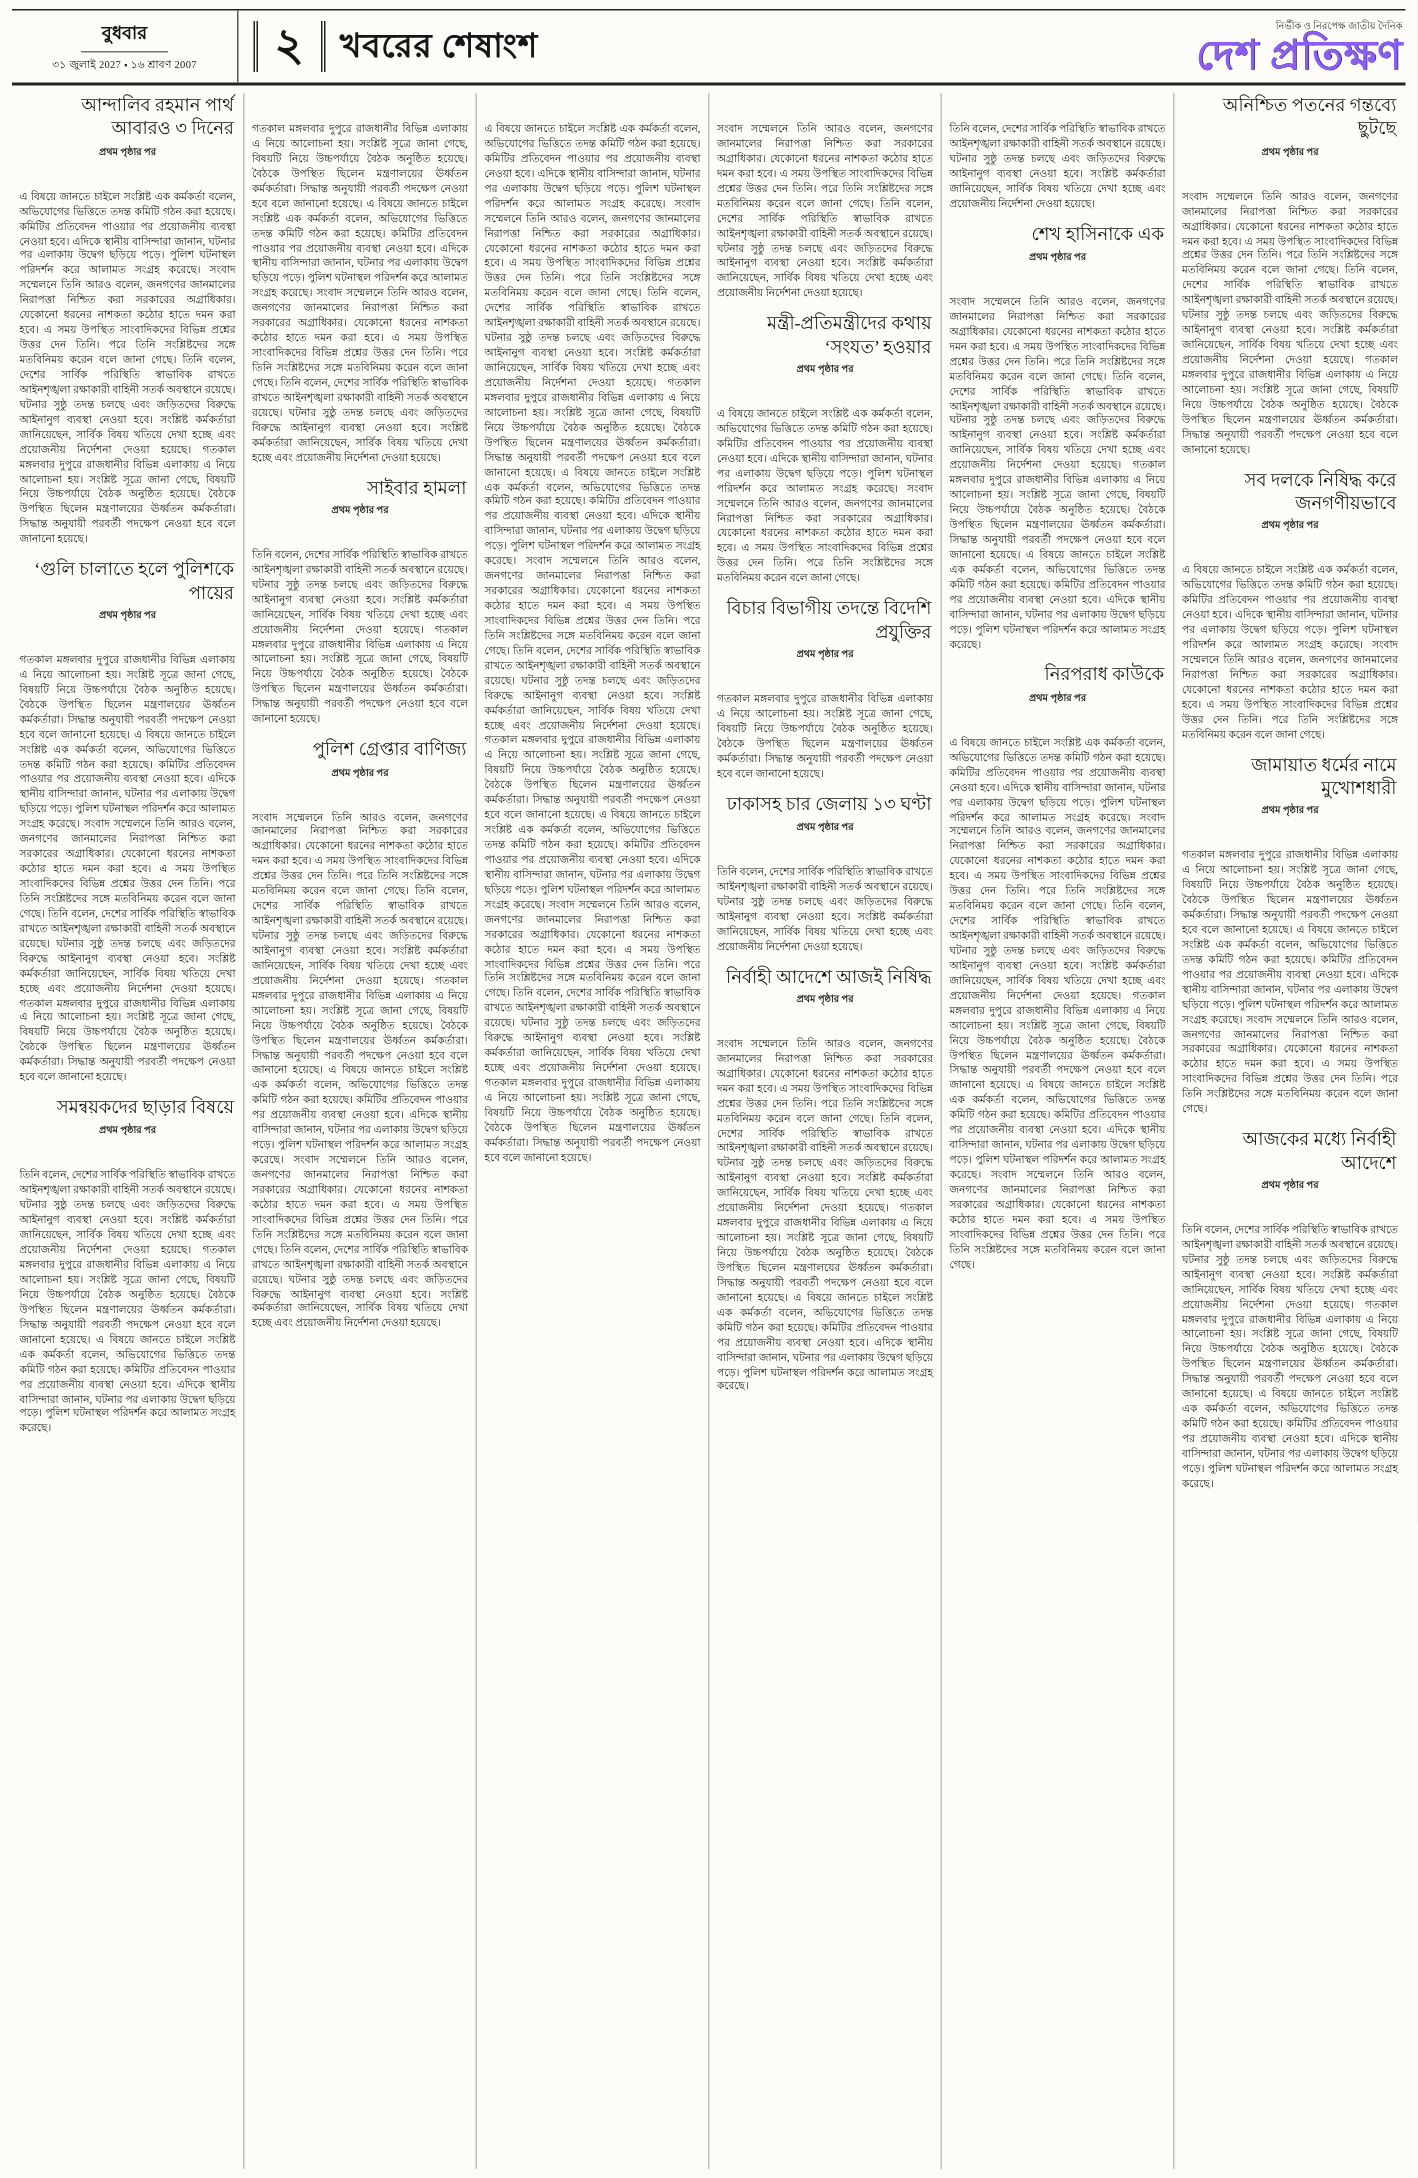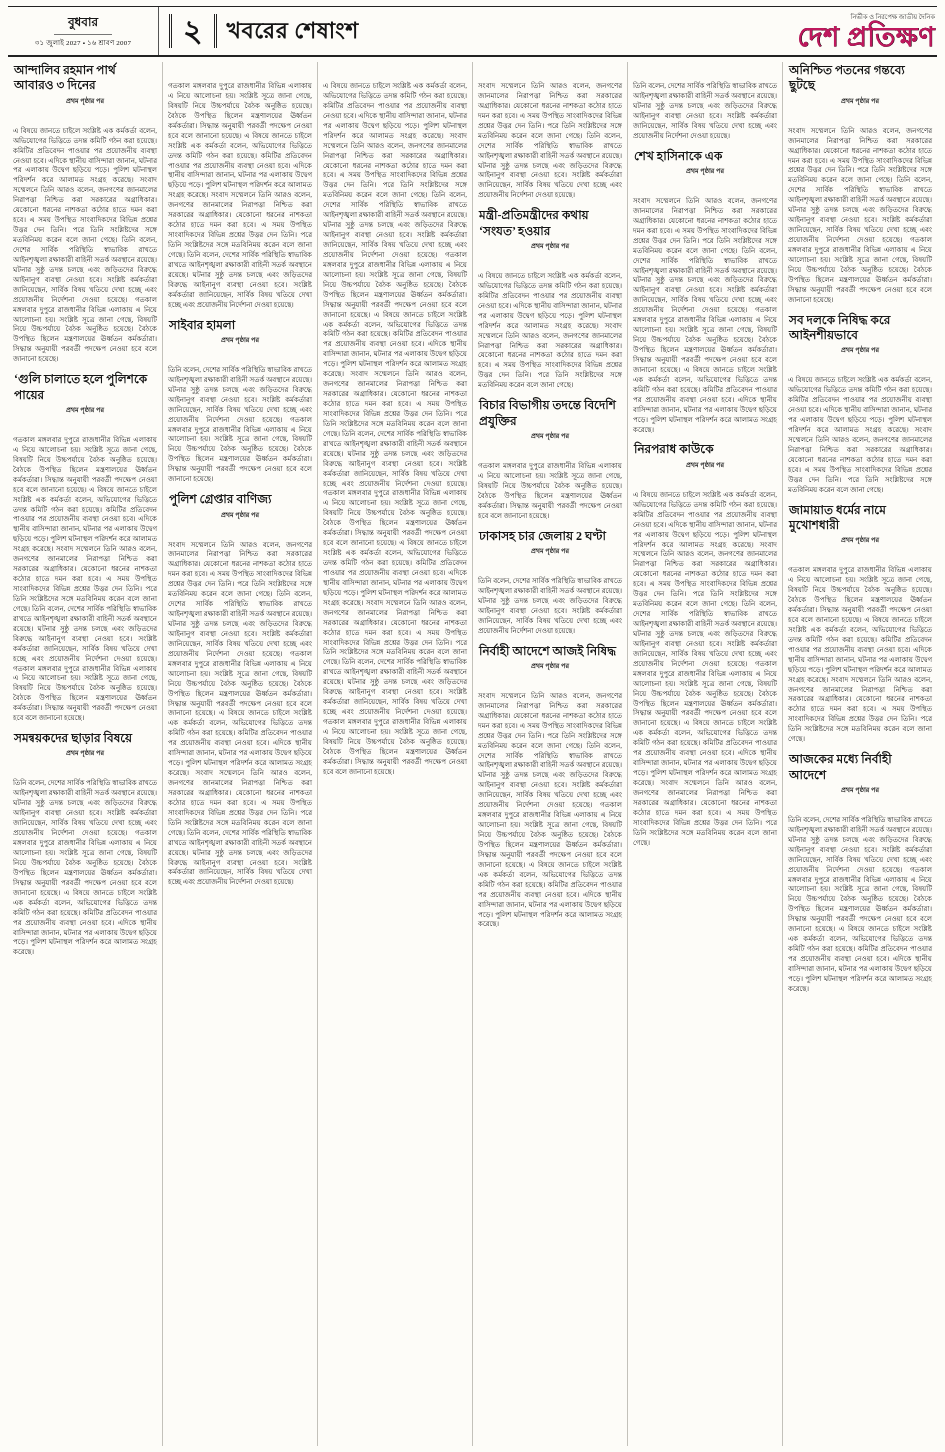--- a/index.html
+++ b/index.html
@@ -21,27 +21,27 @@
   .sq{font-size:6px;padding:0 2px;}
   .pagenum{
     align-self:center;font-size:30px;font-weight:bold;line-height:1;
     border-left:3px double #222;border-right:3px double #222;
     padding:2px 11px;margin:0 10px;
   }
   .section{align-self:center;font-size:22px;font-weight:bold;letter-spacing:.5px;}
   .spacer{flex:1;}
   .mast{display:flex;flex-direction:column;align-items:flex-end;justify-content:center;padding-right:2px;}
   .tagline{font-size:6.5px;color:#333;margin-bottom:1px;}
-  .logo{font-size:27px;font-weight:bold;line-height:1;letter-spacing:.5px;color:#be185d;
+  .logo{font-size:27px;font-weight:bold;line-height:1;letter-spacing:.5px;color:#8b5cf6;
         text-shadow:.4px 0 0 #0d0d0d;}
   
   .columns{display:flex;height:1384px;overflow:hidden;}
   .col{flex:1 1 0;padding:0 5px;overflow:hidden;min-width:0;}
   .col + .col{border-left:1px solid #c3c1ba;}
-  .h{font-size:12px;font-weight:bold;text-align:left;line-height:1.28;margin:7px 1px 2px;}
+  .h{font-size:12px;font-weight:normal;text-align:right;line-height:1.28;margin:7px 1px 2px;}
   .col .h:first-child{margin-top:1px;}
   .d{font-size:6.5px;font-weight:bold;text-align:center;margin:0 0 3px;color:#222;}
   .b{font-size:7px;line-height:1.42;text-align:justify;word-break:break-word;
      hyphens:auto;color:#1b1b1b;margin-bottom:4px;margin-top:20px;}
 </style>
 </head>
 <body>
 
 <div class="page">
 
@@ -86,41 +86,41 @@
         <div class="b">এ বিষয়ে জানতে চাইলে সংশ্লিষ্ট এক কর্মকর্তা বলেন, অভিযোগের ভিত্তিতে তদন্ত কমিটি গঠন করা হয়েছে। কমিটির প্রতিবেদন পাওয়ার পর প্রয়োজনীয় ব্যবস্থা নেওয়া হবে। এদিকে স্থানীয় বাসিন্দারা জানান, ঘটনার পর এলাকায় উদ্বেগ ছড়িয়ে পড়ে। পুলিশ ঘটনাস্থল পরিদর্শন করে আলামত সংগ্রহ করেছে। সংবাদ সম্মেলনে তিনি আরও বলেন, জনগণের জানমালের নিরাপত্তা নিশ্চিত করা সরকারের অগ্রাধিকার। যেকোনো ধরনের নাশকতা কঠোর হাতে দমন করা হবে। এ সময় উপস্থিত সাংবাদিকদের বিভিন্ন প্রশ্নের উত্তর দেন তিনি। পরে তিনি সংশ্লিষ্টদের সঙ্গে মতবিনিময় করেন বলে জানা গেছে। তিনি বলেন, দেশের সার্বিক পরিস্থিতি স্বাভাবিক রাখতে আইনশৃঙ্খলা রক্ষাকারী বাহিনী সতর্ক অবস্থানে রয়েছে। ঘটনার সুষ্ঠু তদন্ত চলছে এবং জড়িতদের বিরুদ্ধে আইনানুগ ব্যবস্থা নেওয়া হবে। সংশ্লিষ্ট কর্মকর্তারা জানিয়েছেন, সার্বিক বিষয় খতিয়ে দেখা হচ্ছে এবং প্রয়োজনীয় নির্দেশনা দেওয়া হয়েছে। গতকাল মঙ্গলবার দুপুরে রাজধানীর বিভিন্ন এলাকায় এ নিয়ে আলোচনা হয়। সংশ্লিষ্ট সূত্রে জানা গেছে, বিষয়টি নিয়ে উচ্চপর্যায়ে বৈঠক অনুষ্ঠিত হয়েছে। বৈঠকে উপস্থিত ছিলেন মন্ত্রণালয়ের ঊর্ধ্বতন কর্মকর্তারা। সিদ্ধান্ত অনুযায়ী পরবর্তী পদক্ষেপ নেওয়া হবে বলে জানানো হয়েছে। এ বিষয়ে জানতে চাইলে সংশ্লিষ্ট এক কর্মকর্তা বলেন, অভিযোগের ভিত্তিতে তদন্ত কমিটি গঠন করা হয়েছে। কমিটির প্রতিবেদন পাওয়ার পর প্রয়োজনীয় ব্যবস্থা নেওয়া হবে। এদিকে স্থানীয় বাসিন্দারা জানান, ঘটনার পর এলাকায় উদ্বেগ ছড়িয়ে পড়ে। পুলিশ ঘটনাস্থল পরিদর্শন করে আলামত সংগ্রহ করেছে। সংবাদ সম্মেলনে তিনি আরও বলেন, জনগণের জানমালের নিরাপত্তা নিশ্চিত করা সরকারের অগ্রাধিকার। যেকোনো ধরনের নাশকতা কঠোর হাতে দমন করা হবে। এ সময় উপস্থিত সাংবাদিকদের বিভিন্ন প্রশ্নের উত্তর দেন তিনি। পরে তিনি সংশ্লিষ্টদের সঙ্গে মতবিনিময় করেন বলে জানা গেছে। তিনি বলেন, দেশের সার্বিক পরিস্থিতি স্বাভাবিক রাখতে আইনশৃঙ্খলা রক্ষাকারী বাহিনী সতর্ক অবস্থানে রয়েছে। ঘটনার সুষ্ঠু তদন্ত চলছে এবং জড়িতদের বিরুদ্ধে আইনানুগ ব্যবস্থা নেওয়া হবে। সংশ্লিষ্ট কর্মকর্তারা জানিয়েছেন, সার্বিক বিষয় খতিয়ে দেখা হচ্ছে এবং প্রয়োজনীয় নির্দেশনা দেওয়া হয়েছে। গতকাল মঙ্গলবার দুপুরে রাজধানীর বিভিন্ন এলাকায় এ নিয়ে আলোচনা হয়। সংশ্লিষ্ট সূত্রে জানা গেছে, বিষয়টি নিয়ে উচ্চপর্যায়ে বৈঠক অনুষ্ঠিত হয়েছে। বৈঠকে উপস্থিত ছিলেন মন্ত্রণালয়ের ঊর্ধ্বতন কর্মকর্তারা। সিদ্ধান্ত অনুযায়ী পরবর্তী পদক্ষেপ নেওয়া হবে বলে জানানো হয়েছে। এ বিষয়ে জানতে চাইলে সংশ্লিষ্ট এক কর্মকর্তা বলেন, অভিযোগের ভিত্তিতে তদন্ত কমিটি গঠন করা হয়েছে। কমিটির প্রতিবেদন পাওয়ার পর প্রয়োজনীয় ব্যবস্থা নেওয়া হবে। এদিকে স্থানীয় বাসিন্দারা জানান, ঘটনার পর এলাকায় উদ্বেগ ছড়িয়ে পড়ে। পুলিশ ঘটনাস্থল পরিদর্শন করে আলামত সংগ্রহ করেছে। সংবাদ সম্মেলনে তিনি আরও বলেন, জনগণের জানমালের নিরাপত্তা নিশ্চিত করা সরকারের অগ্রাধিকার। যেকোনো ধরনের নাশকতা কঠোর হাতে দমন করা হবে। এ সময় উপস্থিত সাংবাদিকদের বিভিন্ন প্রশ্নের উত্তর দেন তিনি। পরে তিনি সংশ্লিষ্টদের সঙ্গে মতবিনিময় করেন বলে জানা গেছে। তিনি বলেন, দেশের সার্বিক পরিস্থিতি স্বাভাবিক রাখতে আইনশৃঙ্খলা রক্ষাকারী বাহিনী সতর্ক অবস্থানে রয়েছে। ঘটনার সুষ্ঠু তদন্ত চলছে এবং জড়িতদের বিরুদ্ধে আইনানুগ ব্যবস্থা নেওয়া হবে। সংশ্লিষ্ট কর্মকর্তারা জানিয়েছেন, সার্বিক বিষয় খতিয়ে দেখা হচ্ছে এবং প্রয়োজনীয় নির্দেশনা দেওয়া হয়েছে। গতকাল মঙ্গলবার দুপুরে রাজধানীর বিভিন্ন এলাকায় এ নিয়ে আলোচনা হয়। সংশ্লিষ্ট সূত্রে জানা গেছে, বিষয়টি নিয়ে উচ্চপর্যায়ে বৈঠক অনুষ্ঠিত হয়েছে। বৈঠকে উপস্থিত ছিলেন মন্ত্রণালয়ের ঊর্ধ্বতন কর্মকর্তারা। সিদ্ধান্ত অনুযায়ী পরবর্তী পদক্ষেপ নেওয়া হবে বলে জানানো হয়েছে। </div>
       </div>
       <div class="col">
         <div class="b">সংবাদ সম্মেলনে তিনি আরও বলেন, জনগণের জানমালের নিরাপত্তা নিশ্চিত করা সরকারের অগ্রাধিকার। যেকোনো ধরনের নাশকতা কঠোর হাতে দমন করা হবে। এ সময় উপস্থিত সাংবাদিকদের বিভিন্ন প্রশ্নের উত্তর দেন তিনি। পরে তিনি সংশ্লিষ্টদের সঙ্গে মতবিনিময় করেন বলে জানা গেছে। তিনি বলেন, দেশের সার্বিক পরিস্থিতি স্বাভাবিক রাখতে আইনশৃঙ্খলা রক্ষাকারী বাহিনী সতর্ক অবস্থানে রয়েছে। ঘটনার সুষ্ঠু তদন্ত চলছে এবং জড়িতদের বিরুদ্ধে আইনানুগ ব্যবস্থা নেওয়া হবে। সংশ্লিষ্ট কর্মকর্তারা জানিয়েছেন, সার্বিক বিষয় খতিয়ে দেখা হচ্ছে এবং প্রয়োজনীয় নির্দেশনা দেওয়া হয়েছে। </div>
         <div class="h">মন্ত্রী-প্রতিমন্ত্রীদের কথায় ‘সংযত’ হওয়ার</div>
         <div class="d">প্রথম পৃষ্ঠার পর</div>
         <div class="b">এ বিষয়ে জানতে চাইলে সংশ্লিষ্ট এক কর্মকর্তা বলেন, অভিযোগের ভিত্তিতে তদন্ত কমিটি গঠন করা হয়েছে। কমিটির প্রতিবেদন পাওয়ার পর প্রয়োজনীয় ব্যবস্থা নেওয়া হবে। এদিকে স্থানীয় বাসিন্দারা জানান, ঘটনার পর এলাকায় উদ্বেগ ছড়িয়ে পড়ে। পুলিশ ঘটনাস্থল পরিদর্শন করে আলামত সংগ্রহ করেছে। সংবাদ সম্মেলনে তিনি আরও বলেন, জনগণের জানমালের নিরাপত্তা নিশ্চিত করা সরকারের অগ্রাধিকার। যেকোনো ধরনের নাশকতা কঠোর হাতে দমন করা হবে। এ সময় উপস্থিত সাংবাদিকদের বিভিন্ন প্রশ্নের উত্তর দেন তিনি। পরে তিনি সংশ্লিষ্টদের সঙ্গে মতবিনিময় করেন বলে জানা গেছে। </div>
         <div class="h">বিচার বিভাগীয় তদন্তে বিদেশি প্রযুক্তির</div>
         <div class="d">প্রথম পৃষ্ঠার পর</div>
         <div class="b">গতকাল মঙ্গলবার দুপুরে রাজধানীর বিভিন্ন এলাকায় এ নিয়ে আলোচনা হয়। সংশ্লিষ্ট সূত্রে জানা গেছে, বিষয়টি নিয়ে উচ্চপর্যায়ে বৈঠক অনুষ্ঠিত হয়েছে। বৈঠকে উপস্থিত ছিলেন মন্ত্রণালয়ের ঊর্ধ্বতন কর্মকর্তারা। সিদ্ধান্ত অনুযায়ী পরবর্তী পদক্ষেপ নেওয়া হবে বলে জানানো হয়েছে। </div>
-        <div class="h">ঢাকাসহ চার জেলায় 2 ঘণ্টা</div>
+        <div class="h">ঢাকাসহ চার জেলায় ১৩ ঘণ্টা</div>
         <div class="d">প্রথম পৃষ্ঠার পর</div>
         <div class="b">তিনি বলেন, দেশের সার্বিক পরিস্থিতি স্বাভাবিক রাখতে আইনশৃঙ্খলা রক্ষাকারী বাহিনী সতর্ক অবস্থানে রয়েছে। ঘটনার সুষ্ঠু তদন্ত চলছে এবং জড়িতদের বিরুদ্ধে আইনানুগ ব্যবস্থা নেওয়া হবে। সংশ্লিষ্ট কর্মকর্তারা জানিয়েছেন, সার্বিক বিষয় খতিয়ে দেখা হচ্ছে এবং প্রয়োজনীয় নির্দেশনা দেওয়া হয়েছে। </div>
         <div class="h">নির্বাহী আদেশে আজই নিষিদ্ধ</div>
         <div class="d">প্রথম পৃষ্ঠার পর</div>
         <div class="b">সংবাদ সম্মেলনে তিনি আরও বলেন, জনগণের জানমালের নিরাপত্তা নিশ্চিত করা সরকারের অগ্রাধিকার। যেকোনো ধরনের নাশকতা কঠোর হাতে দমন করা হবে। এ সময় উপস্থিত সাংবাদিকদের বিভিন্ন প্রশ্নের উত্তর দেন তিনি। পরে তিনি সংশ্লিষ্টদের সঙ্গে মতবিনিময় করেন বলে জানা গেছে। তিনি বলেন, দেশের সার্বিক পরিস্থিতি স্বাভাবিক রাখতে আইনশৃঙ্খলা রক্ষাকারী বাহিনী সতর্ক অবস্থানে রয়েছে। ঘটনার সুষ্ঠু তদন্ত চলছে এবং জড়িতদের বিরুদ্ধে আইনানুগ ব্যবস্থা নেওয়া হবে। সংশ্লিষ্ট কর্মকর্তারা জানিয়েছেন, সার্বিক বিষয় খতিয়ে দেখা হচ্ছে এবং প্রয়োজনীয় নির্দেশনা দেওয়া হয়েছে। গতকাল মঙ্গলবার দুপুরে রাজধানীর বিভিন্ন এলাকায় এ নিয়ে আলোচনা হয়। সংশ্লিষ্ট সূত্রে জানা গেছে, বিষয়টি নিয়ে উচ্চপর্যায়ে বৈঠক অনুষ্ঠিত হয়েছে। বৈঠকে উপস্থিত ছিলেন মন্ত্রণালয়ের ঊর্ধ্বতন কর্মকর্তারা। সিদ্ধান্ত অনুযায়ী পরবর্তী পদক্ষেপ নেওয়া হবে বলে জানানো হয়েছে। এ বিষয়ে জানতে চাইলে সংশ্লিষ্ট এক কর্মকর্তা বলেন, অভিযোগের ভিত্তিতে তদন্ত কমিটি গঠন করা হয়েছে। কমিটির প্রতিবেদন পাওয়ার পর প্রয়োজনীয় ব্যবস্থা নেওয়া হবে। এদিকে স্থানীয় বাসিন্দারা জানান, ঘটনার পর এলাকায় উদ্বেগ ছড়িয়ে পড়ে। পুলিশ ঘটনাস্থল পরিদর্শন করে আলামত সংগ্রহ করেছে। </div>
       </div>
       <div class="col">
         <div class="b">তিনি বলেন, দেশের সার্বিক পরিস্থিতি স্বাভাবিক রাখতে আইনশৃঙ্খলা রক্ষাকারী বাহিনী সতর্ক অবস্থানে রয়েছে। ঘটনার সুষ্ঠু তদন্ত চলছে এবং জড়িতদের বিরুদ্ধে আইনানুগ ব্যবস্থা নেওয়া হবে। সংশ্লিষ্ট কর্মকর্তারা জানিয়েছেন, সার্বিক বিষয় খতিয়ে দেখা হচ্ছে এবং প্রয়োজনীয় নির্দেশনা দেওয়া হয়েছে। </div>
         <div class="h">শেখ হাসিনাকে এক</div>
         <div class="d">প্রথম পৃষ্ঠার পর</div>
         <div class="b">সংবাদ সম্মেলনে তিনি আরও বলেন, জনগণের জানমালের নিরাপত্তা নিশ্চিত করা সরকারের অগ্রাধিকার। যেকোনো ধরনের নাশকতা কঠোর হাতে দমন করা হবে। এ সময় উপস্থিত সাংবাদিকদের বিভিন্ন প্রশ্নের উত্তর দেন তিনি। পরে তিনি সংশ্লিষ্টদের সঙ্গে মতবিনিময় করেন বলে জানা গেছে। তিনি বলেন, দেশের সার্বিক পরিস্থিতি স্বাভাবিক রাখতে আইনশৃঙ্খলা রক্ষাকারী বাহিনী সতর্ক অবস্থানে রয়েছে। ঘটনার সুষ্ঠু তদন্ত চলছে এবং জড়িতদের বিরুদ্ধে আইনানুগ ব্যবস্থা নেওয়া হবে। সংশ্লিষ্ট কর্মকর্তারা জানিয়েছেন, সার্বিক বিষয় খতিয়ে দেখা হচ্ছে এবং প্রয়োজনীয় নির্দেশনা দেওয়া হয়েছে। গতকাল মঙ্গলবার দুপুরে রাজধানীর বিভিন্ন এলাকায় এ নিয়ে আলোচনা হয়। সংশ্লিষ্ট সূত্রে জানা গেছে, বিষয়টি নিয়ে উচ্চপর্যায়ে বৈঠক অনুষ্ঠিত হয়েছে। বৈঠকে উপস্থিত ছিলেন মন্ত্রণালয়ের ঊর্ধ্বতন কর্মকর্তারা। সিদ্ধান্ত অনুযায়ী পরবর্তী পদক্ষেপ নেওয়া হবে বলে জানানো হয়েছে। এ বিষয়ে জানতে চাইলে সংশ্লিষ্ট এক কর্মকর্তা বলেন, অভিযোগের ভিত্তিতে তদন্ত কমিটি গঠন করা হয়েছে। কমিটির প্রতিবেদন পাওয়ার পর প্রয়োজনীয় ব্যবস্থা নেওয়া হবে। এদিকে স্থানীয় বাসিন্দারা জানান, ঘটনার পর এলাকায় উদ্বেগ ছড়িয়ে পড়ে। পুলিশ ঘটনাস্থল পরিদর্শন করে আলামত সংগ্রহ করেছে। </div>
         <div class="h">নিরপরাধ কাউকে</div>
         <div class="d">প্রথম পৃষ্ঠার পর</div>
         <div class="b">এ বিষয়ে জানতে চাইলে সংশ্লিষ্ট এক কর্মকর্তা বলেন, অভিযোগের ভিত্তিতে তদন্ত কমিটি গঠন করা হয়েছে। কমিটির প্রতিবেদন পাওয়ার পর প্রয়োজনীয় ব্যবস্থা নেওয়া হবে। এদিকে স্থানীয় বাসিন্দারা জানান, ঘটনার পর এলাকায় উদ্বেগ ছড়িয়ে পড়ে। পুলিশ ঘটনাস্থল পরিদর্শন করে আলামত সংগ্রহ করেছে। সংবাদ সম্মেলনে তিনি আরও বলেন, জনগণের জানমালের নিরাপত্তা নিশ্চিত করা সরকারের অগ্রাধিকার। যেকোনো ধরনের নাশকতা কঠোর হাতে দমন করা হবে। এ সময় উপস্থিত সাংবাদিকদের বিভিন্ন প্রশ্নের উত্তর দেন তিনি। পরে তিনি সংশ্লিষ্টদের সঙ্গে মতবিনিময় করেন বলে জানা গেছে। তিনি বলেন, দেশের সার্বিক পরিস্থিতি স্বাভাবিক রাখতে আইনশৃঙ্খলা রক্ষাকারী বাহিনী সতর্ক অবস্থানে রয়েছে। ঘটনার সুষ্ঠু তদন্ত চলছে এবং জড়িতদের বিরুদ্ধে আইনানুগ ব্যবস্থা নেওয়া হবে। সংশ্লিষ্ট কর্মকর্তারা জানিয়েছেন, সার্বিক বিষয় খতিয়ে দেখা হচ্ছে এবং প্রয়োজনীয় নির্দেশনা দেওয়া হয়েছে। গতকাল মঙ্গলবার দুপুরে রাজধানীর বিভিন্ন এলাকায় এ নিয়ে আলোচনা হয়। সংশ্লিষ্ট সূত্রে জানা গেছে, বিষয়টি নিয়ে উচ্চপর্যায়ে বৈঠক অনুষ্ঠিত হয়েছে। বৈঠকে উপস্থিত ছিলেন মন্ত্রণালয়ের ঊর্ধ্বতন কর্মকর্তারা। সিদ্ধান্ত অনুযায়ী পরবর্তী পদক্ষেপ নেওয়া হবে বলে জানানো হয়েছে। এ বিষয়ে জানতে চাইলে সংশ্লিষ্ট এক কর্মকর্তা বলেন, অভিযোগের ভিত্তিতে তদন্ত কমিটি গঠন করা হয়েছে। কমিটির প্রতিবেদন পাওয়ার পর প্রয়োজনীয় ব্যবস্থা নেওয়া হবে। এদিকে স্থানীয় বাসিন্দারা জানান, ঘটনার পর এলাকায় উদ্বেগ ছড়িয়ে পড়ে। পুলিশ ঘটনাস্থল পরিদর্শন করে আলামত সংগ্রহ করেছে। সংবাদ সম্মেলনে তিনি আরও বলেন, জনগণের জানমালের নিরাপত্তা নিশ্চিত করা সরকারের অগ্রাধিকার। যেকোনো ধরনের নাশকতা কঠোর হাতে দমন করা হবে। এ সময় উপস্থিত সাংবাদিকদের বিভিন্ন প্রশ্নের উত্তর দেন তিনি। পরে তিনি সংশ্লিষ্টদের সঙ্গে মতবিনিময় করেন বলে জানা গেছে। </div>
       </div>
       <div class="col">
         <div class="h">অনিশ্চিত পতনের গন্তব্যে ছুটছে</div>
         <div class="d">প্রথম পৃষ্ঠার পর</div>
         <div class="b">সংবাদ সম্মেলনে তিনি আরও বলেন, জনগণের জানমালের নিরাপত্তা নিশ্চিত করা সরকারের অগ্রাধিকার। যেকোনো ধরনের নাশকতা কঠোর হাতে দমন করা হবে। এ সময় উপস্থিত সাংবাদিকদের বিভিন্ন প্রশ্নের উত্তর দেন তিনি। পরে তিনি সংশ্লিষ্টদের সঙ্গে মতবিনিময় করেন বলে জানা গেছে। তিনি বলেন, দেশের সার্বিক পরিস্থিতি স্বাভাবিক রাখতে আইনশৃঙ্খলা রক্ষাকারী বাহিনী সতর্ক অবস্থানে রয়েছে। ঘটনার সুষ্ঠু তদন্ত চলছে এবং জড়িতদের বিরুদ্ধে আইনানুগ ব্যবস্থা নেওয়া হবে। সংশ্লিষ্ট কর্মকর্তারা জানিয়েছেন, সার্বিক বিষয় খতিয়ে দেখা হচ্ছে এবং প্রয়োজনীয় নির্দেশনা দেওয়া হয়েছে। গতকাল মঙ্গলবার দুপুরে রাজধানীর বিভিন্ন এলাকায় এ নিয়ে আলোচনা হয়। সংশ্লিষ্ট সূত্রে জানা গেছে, বিষয়টি নিয়ে উচ্চপর্যায়ে বৈঠক অনুষ্ঠিত হয়েছে। বৈঠকে উপস্থিত ছিলেন মন্ত্রণালয়ের ঊর্ধ্বতন কর্মকর্তারা। সিদ্ধান্ত অনুযায়ী পরবর্তী পদক্ষেপ নেওয়া হবে বলে জানানো হয়েছে। </div>
-        <div class="h">সব দলকে নিষিদ্ধ করে আইনশীয়ভাবে</div>
+        <div class="h">সব দলকে নিষিদ্ধ করে জনগণীয়ভাবে</div>
         <div class="d">প্রথম পৃষ্ঠার পর</div>
         <div class="b">এ বিষয়ে জানতে চাইলে সংশ্লিষ্ট এক কর্মকর্তা বলেন, অভিযোগের ভিত্তিতে তদন্ত কমিটি গঠন করা হয়েছে। কমিটির প্রতিবেদন পাওয়ার পর প্রয়োজনীয় ব্যবস্থা নেওয়া হবে। এদিকে স্থানীয় বাসিন্দারা জানান, ঘটনার পর এলাকায় উদ্বেগ ছড়িয়ে পড়ে। পুলিশ ঘটনাস্থল পরিদর্শন করে আলামত সংগ্রহ করেছে। সংবাদ সম্মেলনে তিনি আরও বলেন, জনগণের জানমালের নিরাপত্তা নিশ্চিত করা সরকারের অগ্রাধিকার। যেকোনো ধরনের নাশকতা কঠোর হাতে দমন করা হবে। এ সময় উপস্থিত সাংবাদিকদের বিভিন্ন প্রশ্নের উত্তর দেন তিনি। পরে তিনি সংশ্লিষ্টদের সঙ্গে মতবিনিময় করেন বলে জানা গেছে। </div>
         <div class="h">জামায়াত ধর্মের নামে মুখোশধারী</div>
         <div class="d">প্রথম পৃষ্ঠার পর</div>
         <div class="b">গতকাল মঙ্গলবার দুপুরে রাজধানীর বিভিন্ন এলাকায় এ নিয়ে আলোচনা হয়। সংশ্লিষ্ট সূত্রে জানা গেছে, বিষয়টি নিয়ে উচ্চপর্যায়ে বৈঠক অনুষ্ঠিত হয়েছে। বৈঠকে উপস্থিত ছিলেন মন্ত্রণালয়ের ঊর্ধ্বতন কর্মকর্তারা। সিদ্ধান্ত অনুযায়ী পরবর্তী পদক্ষেপ নেওয়া হবে বলে জানানো হয়েছে। এ বিষয়ে জানতে চাইলে সংশ্লিষ্ট এক কর্মকর্তা বলেন, অভিযোগের ভিত্তিতে তদন্ত কমিটি গঠন করা হয়েছে। কমিটির প্রতিবেদন পাওয়ার পর প্রয়োজনীয় ব্যবস্থা নেওয়া হবে। এদিকে স্থানীয় বাসিন্দারা জানান, ঘটনার পর এলাকায় উদ্বেগ ছড়িয়ে পড়ে। পুলিশ ঘটনাস্থল পরিদর্শন করে আলামত সংগ্রহ করেছে। সংবাদ সম্মেলনে তিনি আরও বলেন, জনগণের জানমালের নিরাপত্তা নিশ্চিত করা সরকারের অগ্রাধিকার। যেকোনো ধরনের নাশকতা কঠোর হাতে দমন করা হবে। এ সময় উপস্থিত সাংবাদিকদের বিভিন্ন প্রশ্নের উত্তর দেন তিনি। পরে তিনি সংশ্লিষ্টদের সঙ্গে মতবিনিময় করেন বলে জানা গেছে। </div>
         <div class="h">আজকের মধ্যে নির্বাহী আদেশে</div>
         <div class="d">প্রথম পৃষ্ঠার পর</div>
         <div class="b">তিনি বলেন, দেশের সার্বিক পরিস্থিতি স্বাভাবিক রাখতে আইনশৃঙ্খলা রক্ষাকারী বাহিনী সতর্ক অবস্থানে রয়েছে। ঘটনার সুষ্ঠু তদন্ত চলছে এবং জড়িতদের বিরুদ্ধে আইনানুগ ব্যবস্থা নেওয়া হবে। সংশ্লিষ্ট কর্মকর্তারা জানিয়েছেন, সার্বিক বিষয় খতিয়ে দেখা হচ্ছে এবং প্রয়োজনীয় নির্দেশনা দেওয়া হয়েছে। গতকাল মঙ্গলবার দুপুরে রাজধানীর বিভিন্ন এলাকায় এ নিয়ে আলোচনা হয়। সংশ্লিষ্ট সূত্রে জানা গেছে, বিষয়টি নিয়ে উচ্চপর্যায়ে বৈঠক অনুষ্ঠিত হয়েছে। বৈঠকে উপস্থিত ছিলেন মন্ত্রণালয়ের ঊর্ধ্বতন কর্মকর্তারা। সিদ্ধান্ত অনুযায়ী পরবর্তী পদক্ষেপ নেওয়া হবে বলে জানানো হয়েছে। এ বিষয়ে জানতে চাইলে সংশ্লিষ্ট এক কর্মকর্তা বলেন, অভিযোগের ভিত্তিতে তদন্ত কমিটি গঠন করা হয়েছে। কমিটির প্রতিবেদন পাওয়ার পর প্রয়োজনীয় ব্যবস্থা নেওয়া হবে। এদিকে স্থানীয় বাসিন্দারা জানান, ঘটনার পর এলাকায় উদ্বেগ ছড়িয়ে পড়ে। পুলিশ ঘটনাস্থল পরিদর্শন করে আলামত সংগ্রহ করেছে। </div>
       </div>
     </div>

